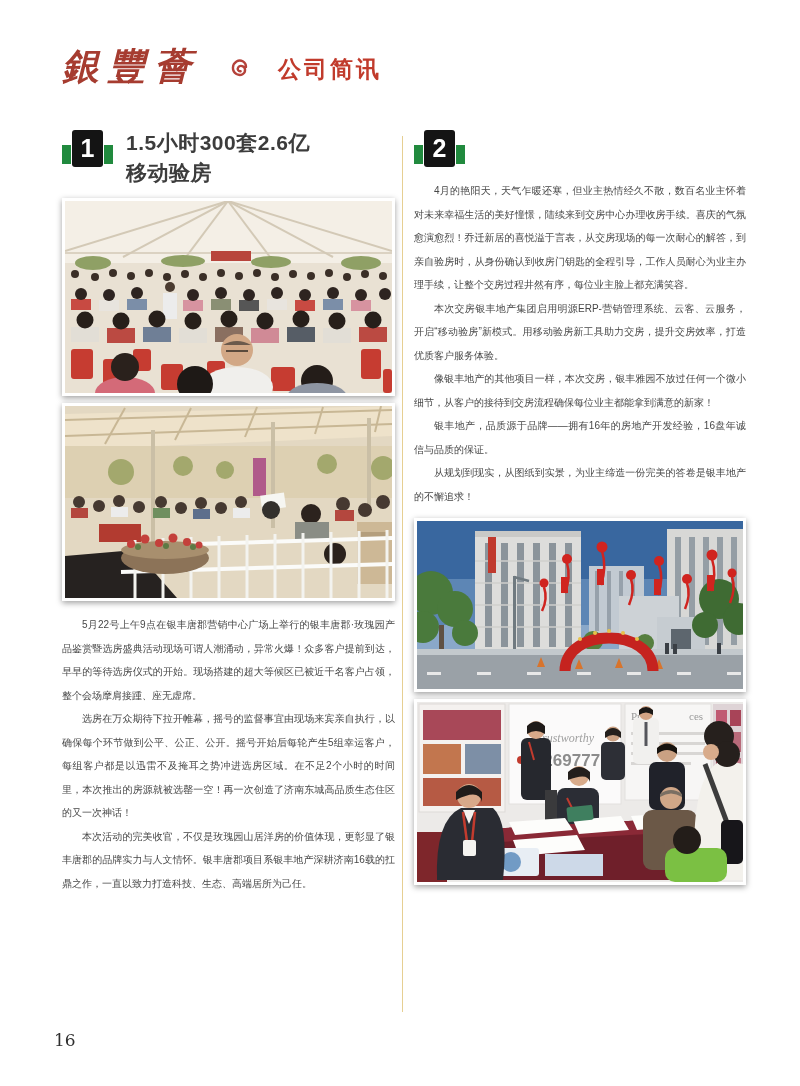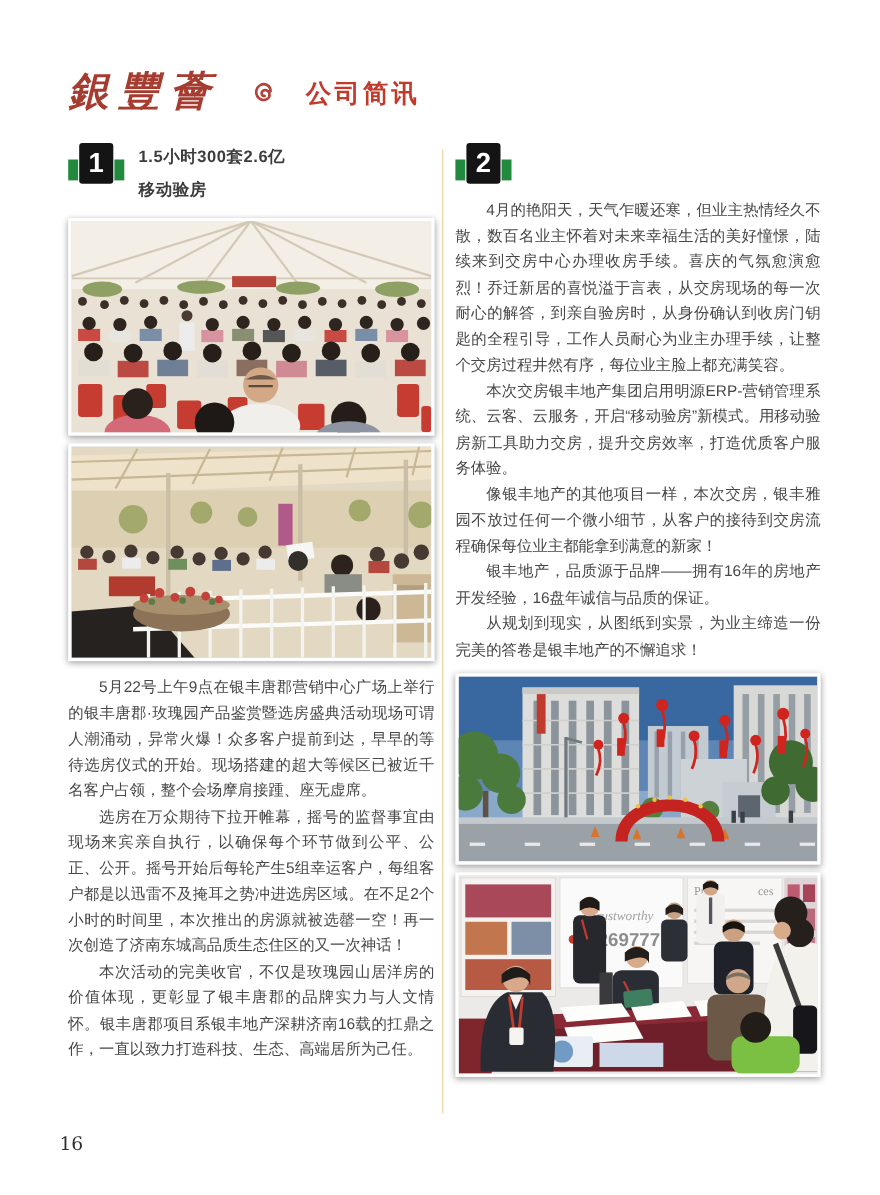--- a/index.html
+++ b/index.html
@@ -1,38 +1,38 @@
 <!DOCTYPE html>
 <html><head>
 <meta charset="utf-8">
 <style>
   html,body{margin:0;padding:0;background:#ffffff;}
   .page{position:relative;width:800px;height:1086px;background:#ffffff;overflow:hidden;
         font-family:"Liberation Sans",sans-serif;color:#474747;}
   
-  .hdr{position:absolute;left:62px;top:54px;height:56px;display:flex;align-items:center;gap:27px;}
+  .hdr{position:absolute;left:62px;top:38px;height:56px;display:flex;align-items:center;gap:27px;}
   .brand{font-family:"DejaVu Serif",serif;font-style:italic;font-weight:bold;
          color:#a63c30;font-size:37px;letter-spacing:9px;line-height:1;}
   .section-label{color:#c13b2c;font-size:23px;font-weight:bold;letter-spacing:3px;padding-top:6px;}
   .swirl{margin-top:10px;}
   
   .col-left{position:absolute;left:62px;top:128px;width:333px;}
   .col-right{position:absolute;left:414px;top:128px;width:332px;}
   .divider{position:absolute;left:402px;top:136px;width:1px;height:876px;background:#e6cf92;}
   
   .art-head{display:flex;gap:13px;align-items:flex-start;}
   .badge{display:flex;align-items:flex-end;flex:0 0 auto;margin-top:2px;}
   .badge .tab{width:9px;height:19px;background:#218a3e;margin-bottom:3px;}
   .badge .box{width:31px;height:37px;background:#141414;color:#fff;font-weight:bold;font-size:25px;
               display:flex;align-items:center;justify-content:center;border-radius:3px;margin:0 1px;}
-  h2.title{margin:0;font-size:15px;line-height:30px;font-weight:bold;color:#3c3c3c;letter-spacing:0.5px;}
+  h2.title{margin:0;font-size:21px;line-height:30px;font-weight:bold;color:#3c3c3c;letter-spacing:0.5px;}
   h2.title span{display:block;}
   
   .body-text{margin-top:12px;}
-  .body-text p{margin:0;font-size:14px;line-height:23.5px;text-align:justify;text-indent:2em;color:#474747;}
+  .body-text p{margin:0;font-size:10px;line-height:23.5px;text-align:justify;text-indent:2em;color:#474747;}
   
   .photo{margin:7px 0 0 0;border:3px solid #ffffff;box-shadow:0 2px 6px rgba(0,0,0,.38);
          display:block;background:#ddd;line-height:0;}
   .photo svg{display:block;}
   .first-photo{margin-top:10px;}
   
   .page-num{position:absolute;left:54px;top:1030px;font-size:17px;color:#2f2f2f;
             font-family:"DejaVu Serif",serif;}
 </style>
 </head>

